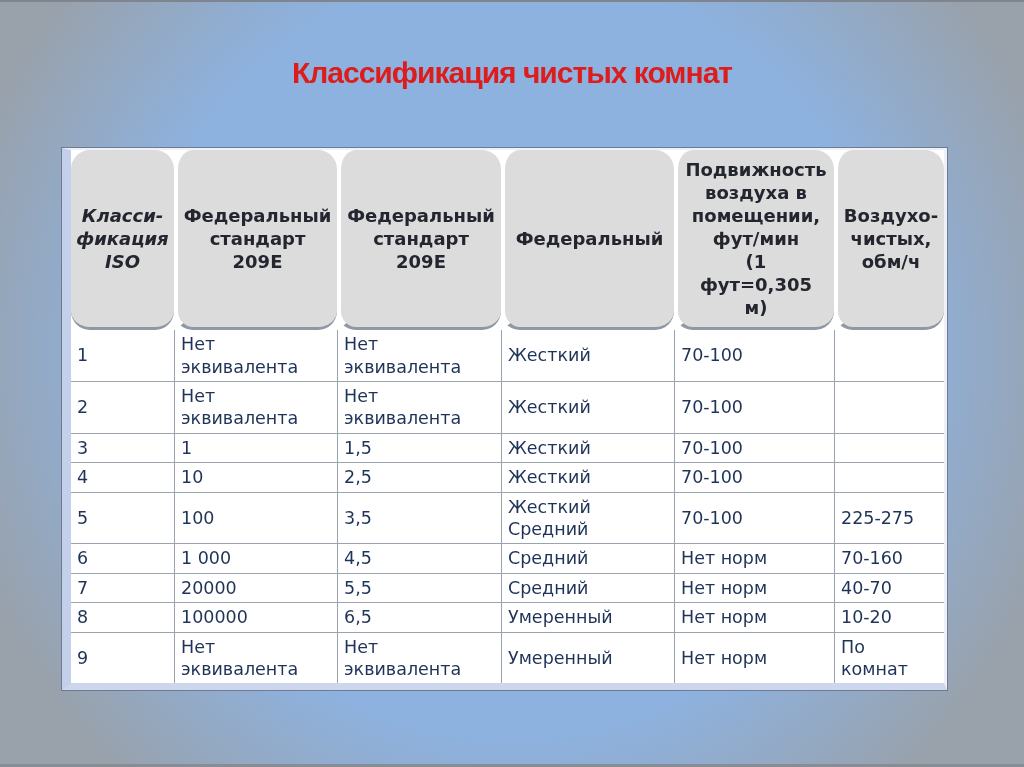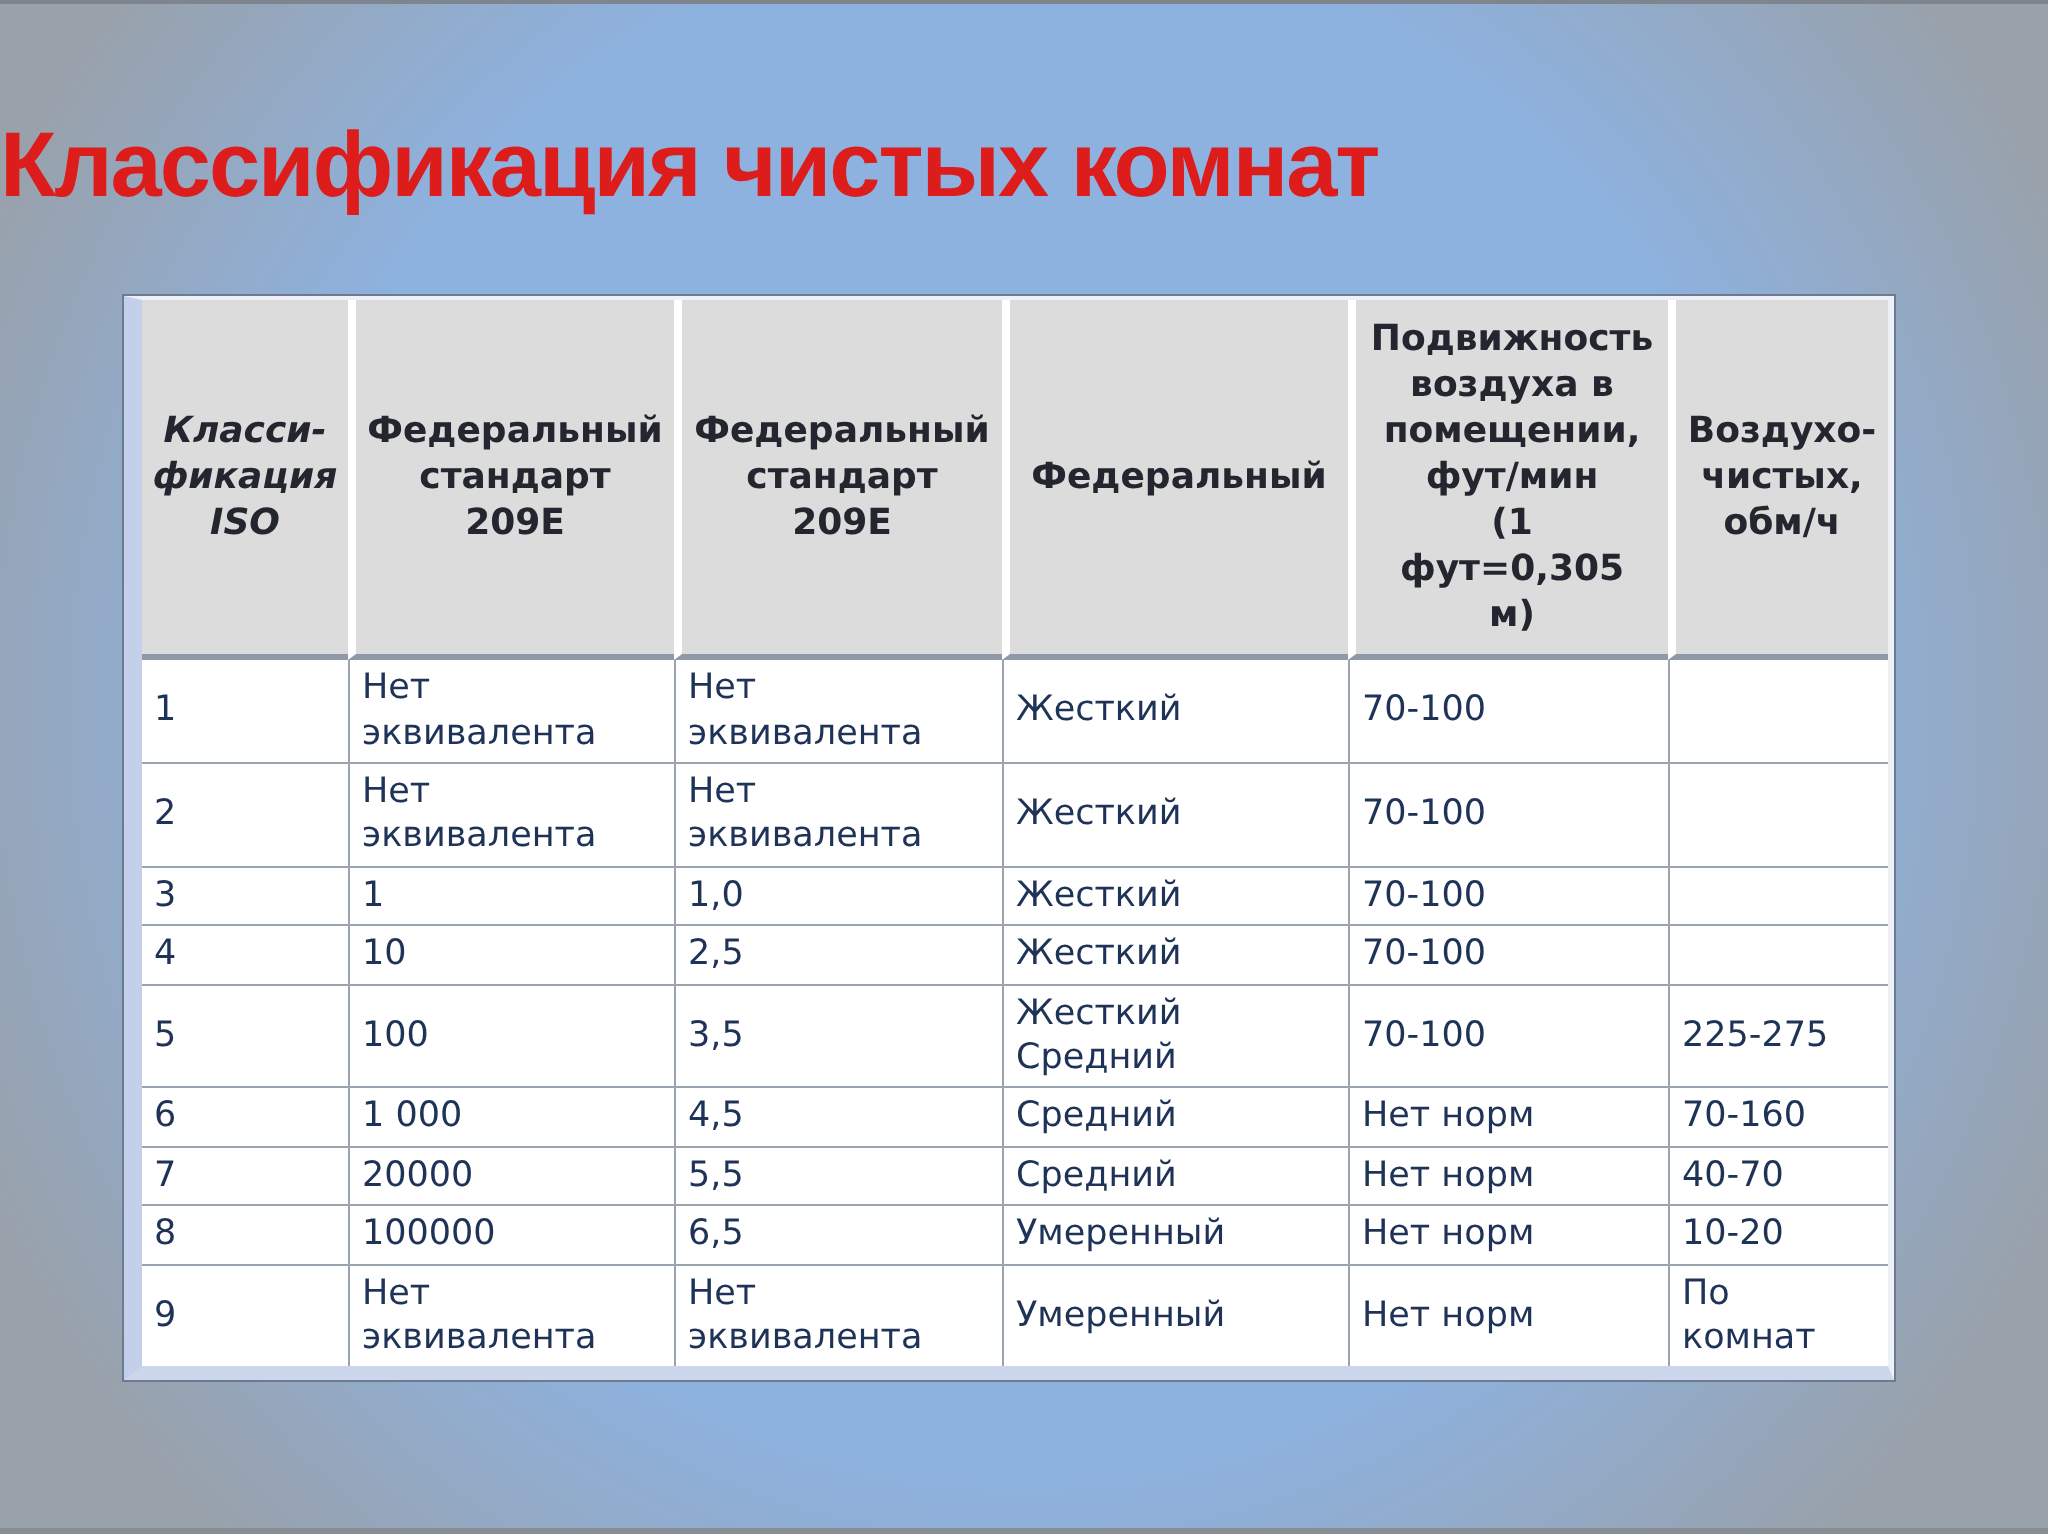--- a/index.html
+++ b/index.html
@@ -19,23 +19,24 @@
     background: #7e858e;
   }
   .edge-bottom {
     position: absolute; bottom: 0; left: 0; right: 0; height: 3px;
     background: #868d95;
   }
   .title {
     position: absolute;
     top: 56px; left: 0; right: 0;
     margin: 0;
+    text-align: center;
     font-family: "Liberation Sans", sans-serif;
     font-weight: bold;
-    font-size: 46px;
+    font-size: 30px;
     line-height: 1.15;
     letter-spacing: -1px;
     color: var(--title-color, #dd1c1c);
   }
   .table-frame {
     position: absolute;
     left: 62px; top: 148px;
     background: #ffffff;
     border-top: 2px solid #eef2f8;
     border-right: 3px solid #eef2f8;
@@ -54,20 +55,21 @@
     color: var(--header-text, #23262e);
     font-weight: bold;
     font-size: 18px;
     line-height: 1.28;
     text-align: center;
     vertical-align: middle;
     white-space: pre-line;
     padding: 8px 2px;
     border-left: 4px solid #ffffff;
     border-bottom: 3px solid #8e99a5;
+    border-radius: 19px;
   }
   th:first-child { border-left: none; font-style: italic; }
   td {
     background: #ffffff;
     color: var(--body-text, #1e3357);
     font-size: 17.5px;
     line-height: 1.28;
     vertical-align: middle;
     white-space: pre-line;
     padding: 3px 6px;
@@ -136,21 +138,21 @@
 эквивалента</td>
             <td>Нет
 эквивалента</td>
             <td>Жесткий</td>
             <td>70-100</td>
             <td></td>
           </tr>
           <tr>
             <td>3</td>
             <td>1</td>
-            <td>1,0</td>
+            <td>1,5</td>
             <td>Жесткий</td>
             <td>70-100</td>
             <td></td>
           </tr>
           <tr>
             <td>4</td>
             <td>10</td>
             <td>2,5</td>
             <td>Жесткий</td>
             <td>70-100</td>

